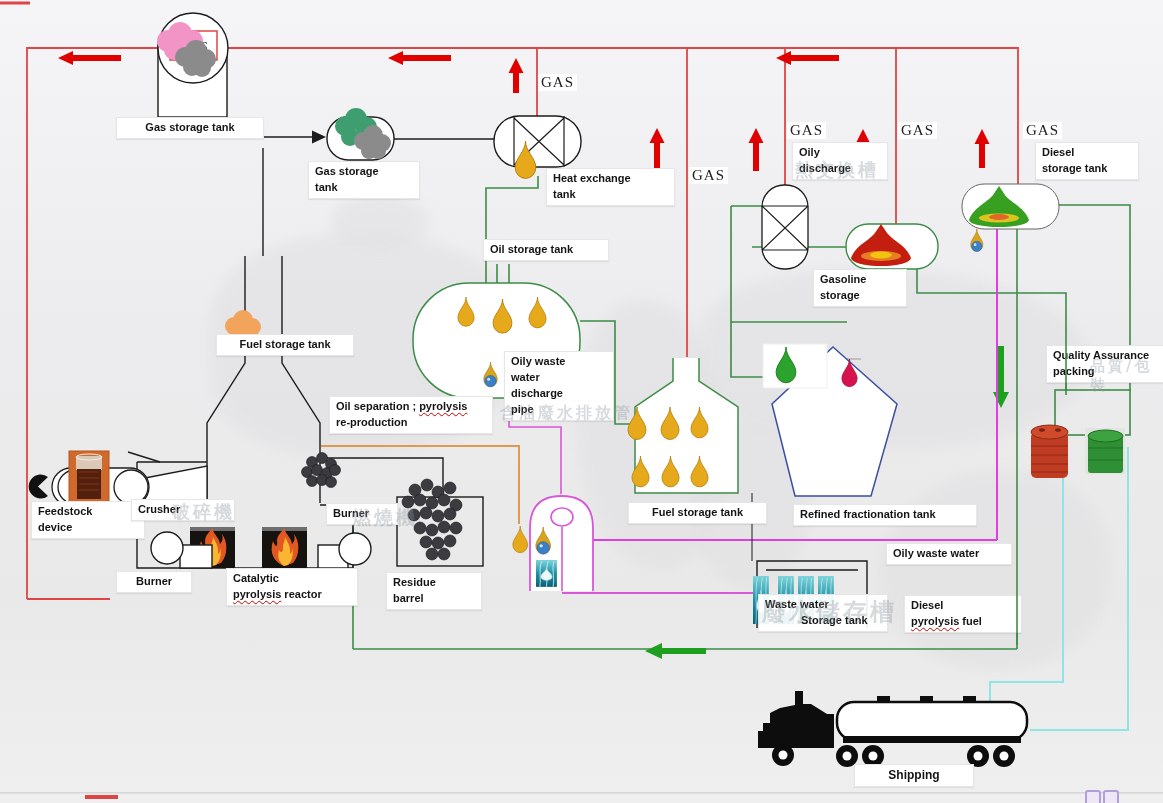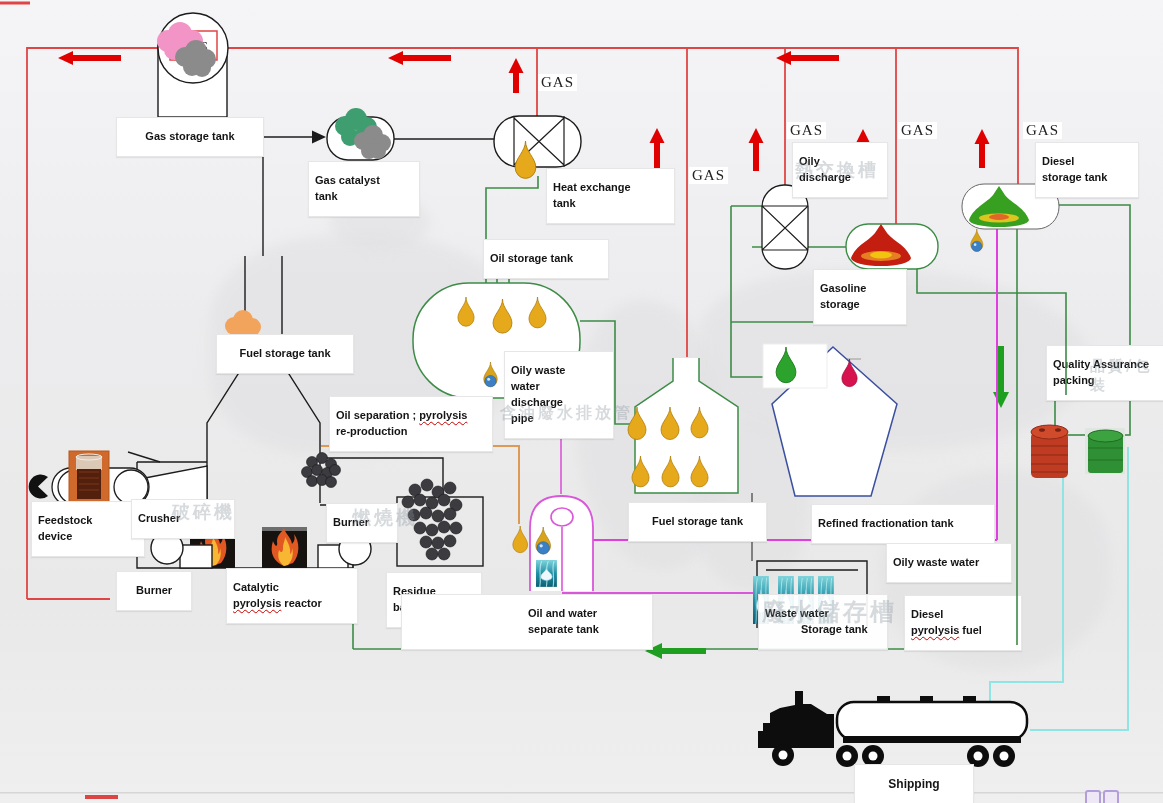--- a/index.html
+++ b/index.html
@@ -3,21 +3,21 @@
 <meta charset="utf-8">
 <style>
   html,body{margin:0;padding:0;background:#cfcfcf;}
   #stage{position:relative;width:1163px;height:803px;overflow:hidden;
          background:linear-gradient(180deg,#f5f5f7 0%,#ececee 40%,#e9e9e9 75%,#efefef 100%);
          font-family:"Liberation Sans",sans-serif;}
   .mapblob{position:absolute;background:#e0e0e2;opacity:.55;filter:blur(6px);z-index:0;}
   #pipes{position:absolute;left:0;top:0;z-index:1;}
   #overlay{position:absolute;left:0;top:0;z-index:5;pointer-events:none;}
   .lbl{position:absolute;background:#fff;border:1px solid #e6e6e6;box-shadow:0 1px 1px rgba(0,0,0,.07);
-       font-weight:bold;font-size:11px;line-height:1.45;color:#141414;padding:11px 6px;z-index:3;white-space:nowrap;}
+       font-weight:bold;font-size:11px;line-height:1.45;color:#141414;padding:2px 6px;z-index:3;white-space:nowrap;}
   .gas{position:absolute;background:#fff;font-family:"Liberation Serif",serif;font-weight:normal;
        font-size:15px;letter-spacing:1px;color:#222;padding:0 3px;z-index:3;}
   .wavy{text-decoration-line:underline;text-decoration-style:wavy;text-decoration-color:#c00;
         text-decoration-thickness:1px;text-underline-offset:2px;}
   .wm{position:absolute;color:#8d98a0;opacity:.35;font-weight:600;z-index:4;pointer-events:none;letter-spacing:3px;
       font-family:"DejaVu Sans",sans-serif;}
   #title{position:absolute;top:6px;left:50%;transform:translateX(-48%);font-size:31px;font-weight:bold;
          color:#101010;z-index:3;white-space:nowrap;letter-spacing:-.5px;}
 </style>
 </head>
@@ -355,21 +355,21 @@
 
     <g stroke="#b39ddb" fill="#ede7f6" stroke-width="2">
       <rect x="1086" y="791" width="14" height="14" rx="2"></rect>
         <rect x="1104" y="791" width="14" height="14" rx="2"></rect>
     </g>
   </svg>
 
   <div class="lbl" style="left:116px;top:117px;width:134px;text-align:center;">Gas storage tank</div>
 
   <div class="lbl" style="left:308px;top:161px;width:98px;">
-    <div>Gas catalyst</div>
+    <div>Gas storage</div>
       <div>tank</div>
   </div>
 
   <div class="lbl" style="left:546px;top:168px;width:115px;">
     <div>Heat exchange</div>
       <div>tank</div>
   </div>
 
   <div class="gas" style="left:538px;top:74px;">GAS</div>
   <div class="gas" style="left:689px;top:167px;">GAS</div>
@@ -406,21 +406,21 @@
   <div class="lbl" style="left:329px;top:396px;width:150px;">
     <div><span>Oil separation ; </span><span class="wavy">pyrolysis</span></div>
     <div>re-production</div>
   </div>
 
   <div class="lbl" style="left:1046px;top:345px;width:111px;">
     <div>Quality Assurance</div>
       <div>packing</div>
   </div>
 
-  <div class="lbl" style="left:811px;top:504px;width:170px;">Refined fractionation tank</div>
+  <div class="lbl" style="left:793px;top:504px;width:170px;">Refined fractionation tank</div>
 
   <div class="lbl" style="left:628px;top:502px;width:125px;text-align:center;">Fuel storage tank</div>
 
   <div class="lbl" style="left:31px;top:501px;width:100px;">
     <div>Feedstock</div>
       <div>device</div>
   </div>
 
   <div class="lbl" style="left:131px;top:499px;width:90px;">Crusher</div>
 
@@ -431,24 +431,20 @@
   <div class="lbl" style="left:194px;top:568px;width:118px;margin-left:32px;">
     <div>Catalytic</div>
     <div><span class="wavy">pyrolysis</span><span> reactor</span></div>
   </div>
 
   <div class="lbl" style="left:386px;top:572px;width:82px;">
     <div>Residue</div>
       <div>barrel</div>
   </div>
 
-  <div class="lbl" style="left:401px;top:594px;width:118px;padding-left:126px;">
-    <div>Oil and water</div>
-      <div>separate tank</div>
-  </div>
 
   <div class="lbl" style="left:758px;top:594px;width:116px;background:rgba(255,255,255,.92);">
     <div>Waste water</div>
     <div style="margin-left:36px;">Storage tank</div>
   </div>
 
   <div class="lbl" style="left:886px;top:543px;width:112px;">Oily waste water</div>
 
   <div class="lbl" style="left:904px;top:595px;width:104px;">
     <div>Diesel</div>

